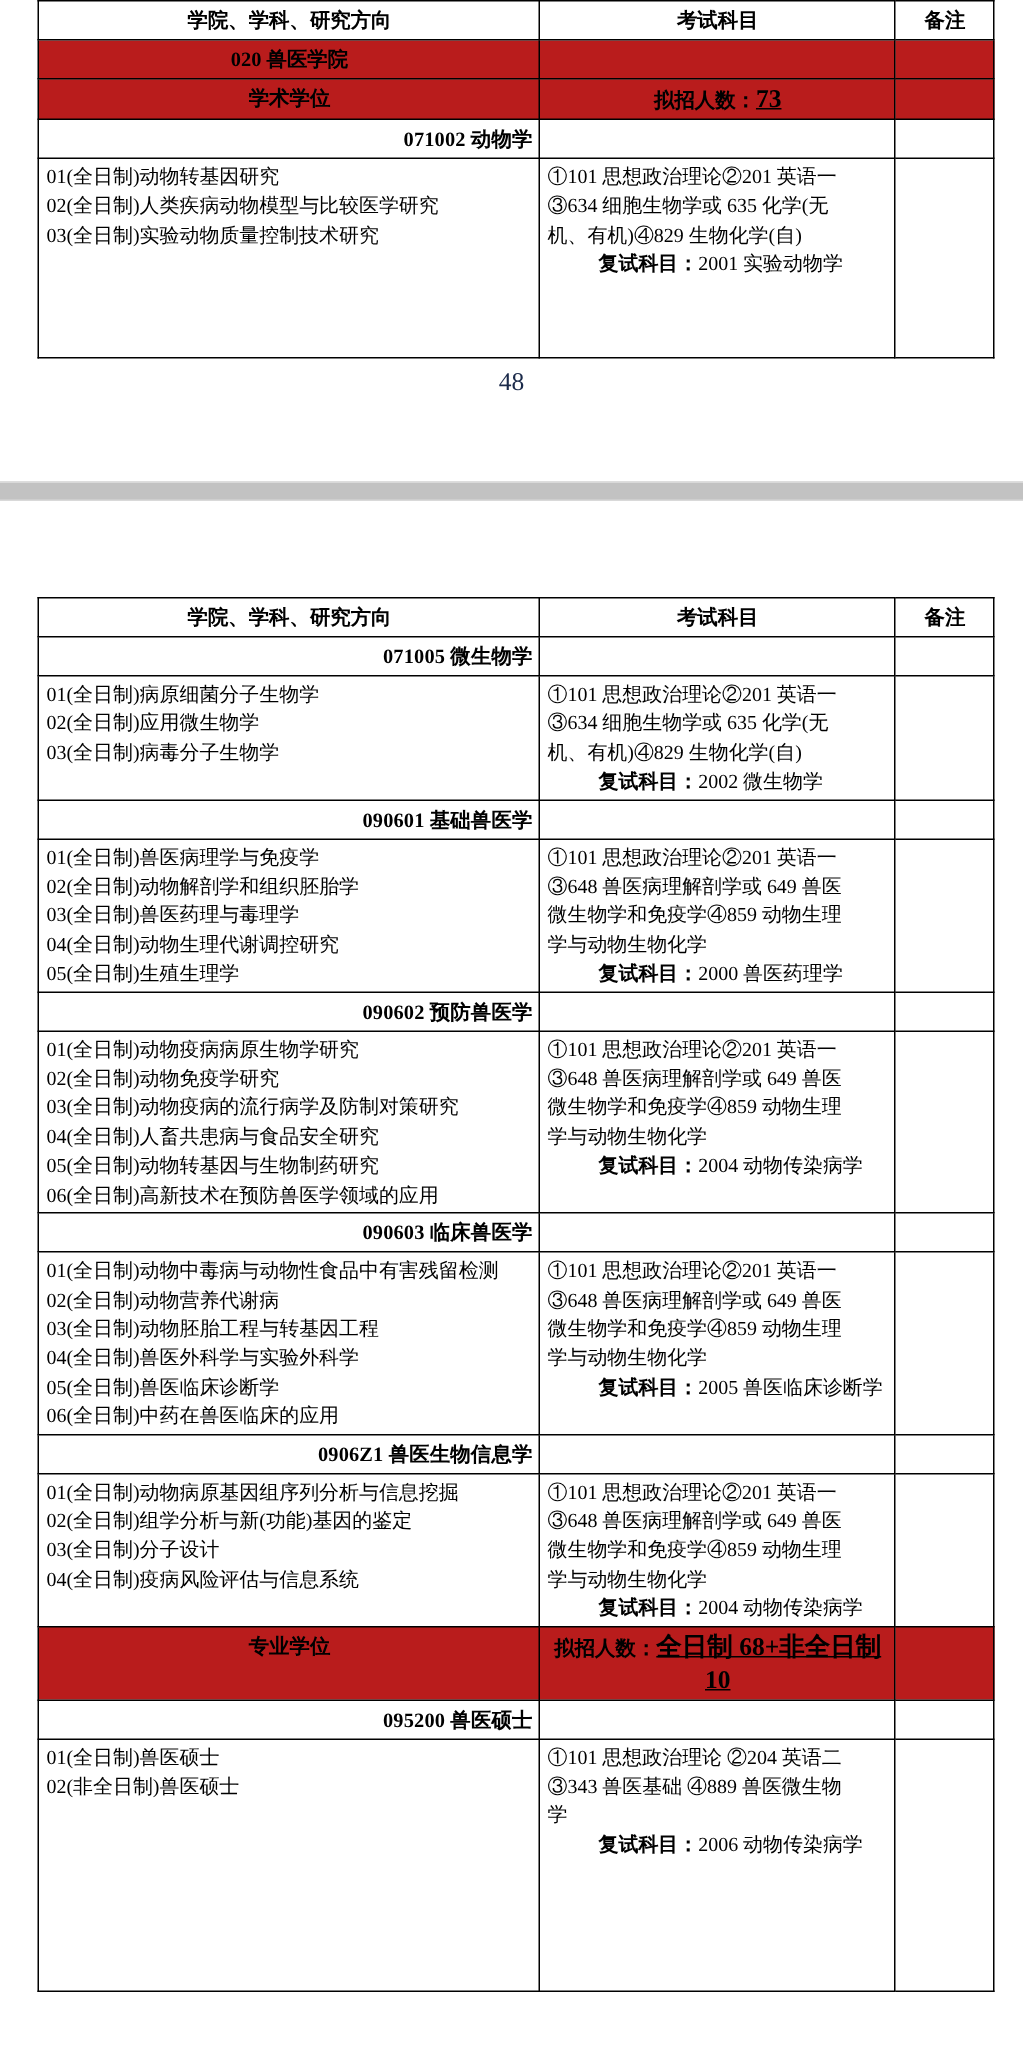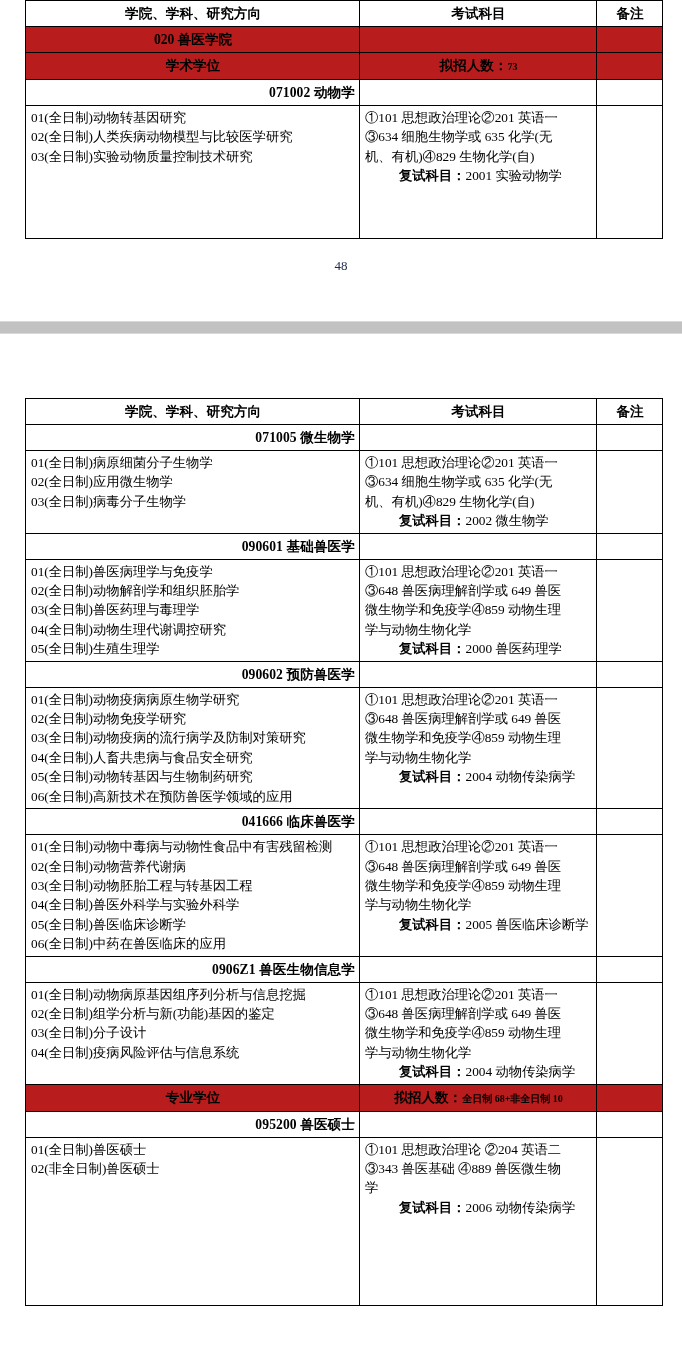--- a/index.html
+++ b/index.html
@@ -72,43 +72,43 @@
   td.exam {
     padding-top: 3px;
     padding-bottom: 3px;
     line-height: 21.6px;
   }
   .retest-label { font-weight: bold; margin-left: 34px; }
 
   
   .page-number {
     position: absolute;
-    top: 258px;
+    top: 245px;
     left: 0;
     width: 682px;
     text-align: center;
-    font-size: 13px;
+    font-size: 17px;
     color: #1b2a4a;
     font-family: "Liberation Serif", serif;
   }
 
   
   .page-separator {
     position: absolute;
     left: 0;
     top: 321px;
     width: 682px;
     height: 11px;
     background: #c2c2c2;
     border-top: 1px solid #d9d9d9;
     border-bottom: 1px solid #d9d9d9;
   }
 
   .quota-val { font-weight: bold; }
-  .quota-num { font-weight: bold; font-size: 10px; }
+  .quota-num { font-weight: bold; font-size: 17px; text-decoration: underline; }
 
   .tall-1 { height: 128px; }
   .tall-2 { height: 92px; }
   .tall-3 { height: 163px; }
 </style>
 </head>
 <body>
 
 <div class="page" id="page-one">
   <table class="adm">
@@ -234,21 +234,21 @@
             <div>①101 思想政治理论②201 英语一
 ③648 兽医病理解剖学或 649 兽医
 微生物学和免疫学④859 动物生理
 学与动物生物化学</div>
             <div><span class="retest-label">复试科目：</span><span>2004 动物传染病学</span></div>
           </td>
         <td></td>
       </tr>
 
       <tr class="code">
-        <td class="code-cell">041666 临床兽医学</td>
+        <td class="code-cell">090603 临床兽医学</td>
         <td class="empty-cell"></td>
         <td class="empty-cell"></td>
       </tr>
       <tr>
         <td class="dirs">
             <div>01(全日制)动物中毒病与动物性食品中有害残留检测
 02(全日制)动物营养代谢病
 03(全日制)动物胚胎工程与转基因工程
 04(全日制)兽医外科学与实验外科学
 05(全日制)兽医临床诊断学

